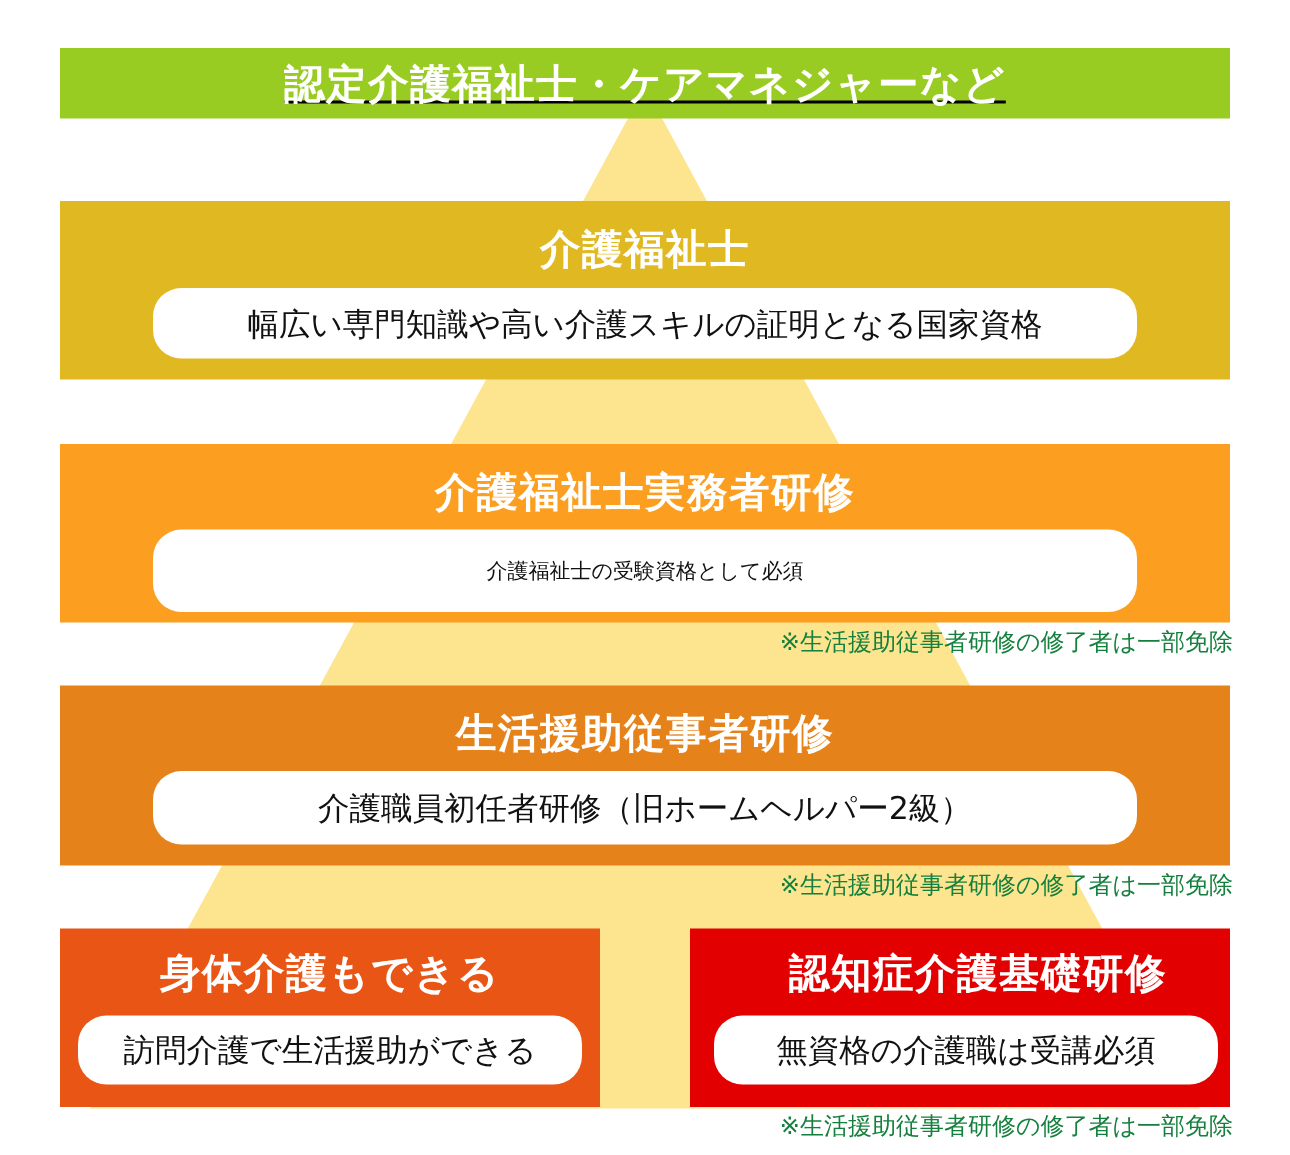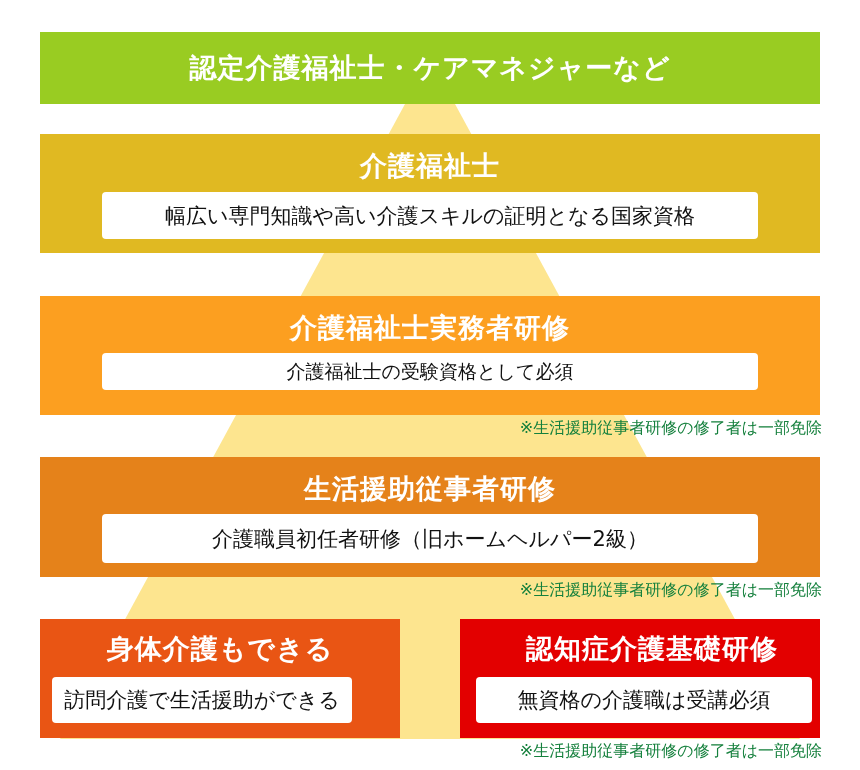--- a/index.html
+++ b/index.html
@@ -13,67 +13,67 @@
   }
   .tier {
     position: absolute; box-sizing: border-box;
     display: flex; flex-direction: column; align-items: center;
   }
   .tier-title {
     color: #ffffff; font-weight: bold; text-align: center;
     letter-spacing: 1px; white-space: nowrap;
   }
   .pill {
-    position: absolute; background: #ffffff; border-radius: 4px;
+    position: absolute; background: #ffffff; border-radius: 19px;
     display: flex; align-items: center; justify-content: center;
     color: #111111; white-space: nowrap; box-sizing: border-box;
   }
   .note {
     position: absolute; right: 38px; font-size: 16px; color: #15803d;
     white-space: nowrap; text-align: right;
   }
 </style>
 </head>
 <body>
 
 <svg class="pyramid" viewBox="0 0 860 770" width="860" height="770">
   <polygon points="430,58 60,739 800,739" fill="#fde58f"></polygon>
 </svg>
 
-<div class="tier" style="left:40px; top:32px; width:780px; height:72px; background:#99cc22; justify-content:center;">
+<div class="tier" style="left:40px; top:32px; width:780px; height:47px; background:#99cc22; justify-content:center;text-decoration:underline;">
   <span class="tier-title" style="font-size:27px;">認定介護福祉士・ケアマネジャーなど</span>
 </div>
 
 <div class="tier" style="left:40px; top:134px; width:780px; height:119px; background:#e0b922;">
   <span class="tier-title" style="font-size:27px; margin-top:14px;font-family:Liberation Serif, serif;">介護福祉士</span>
 </div>
 <div class="pill" style="left:102px; top:192px; width:656px; height:47px; font-size:21px;">
   <span>幅広い専門知識や高い介護スキルの証明となる国家資格</span>
 </div>
 
 <div class="tier" style="left:40px; top:296px; width:780px; height:119px; background:#fc9f20;">
   <span class="tier-title" style="font-size:27px; margin-top:14px;">介護福祉士実務者研修</span>
 </div>
-<div class="pill" style="left:102px; top:353px; width:656px; height:37px; font-size:19px;">
+<div class="pill" style="left:102px; top:353px; width:656px; height:55px; font-size:14px;">
   <span>介護福祉士の受験資格として必須</span>
 </div>
 <div class="note" style="top:418px;">※生活援助従事者研修の修了者は一部免除</div>
 
 <div class="tier" style="left:40px; top:457px; width:780px; height:120px; background:#e5821a;">
   <span class="tier-title" style="font-size:27px; margin-top:14px;">生活援助従事者研修</span>
 </div>
 <div class="pill" style="left:102px; top:514px; width:656px; height:49px; font-size:21px;">
   <span>介護職員初任者研修（旧ホームヘルパー2級）</span>
 </div>
 <div class="note" style="top:580px;">※生活援助従事者研修の修了者は一部免除</div>
 
 <div class="tier" style="left:40px; top:619px; width:360px; height:119px; background:#e95514;">
   <span class="tier-title" style="font-size:27px; margin-top:12px;">身体介護もできる</span>
 </div>
-<div class="pill" style="left:52px; top:677px; width:300px; height:46px; font-size:21px;">
+<div class="pill" style="left:52px; top:677px; width:336px; height:46px; font-size:21px;">
   <span>訪問介護で生活援助ができる</span>
 </div>
 
 <div class="tier" style="left:460px; top:619px; width:360px; height:119px; background:#e30000;">
   <span class="tier-title" style="font-size:27px; margin-top:12px;padding-left:24px;">認知症介護基礎研修</span>
 </div>
 <div class="pill" style="left:476px; top:677px; width:336px; height:46px; font-size:21px;">
   <span>無資格の介護職は受講必須</span>
 </div>
 <div class="note" style="top:741px;">※生活援助従事者研修の修了者は一部免除</div>

